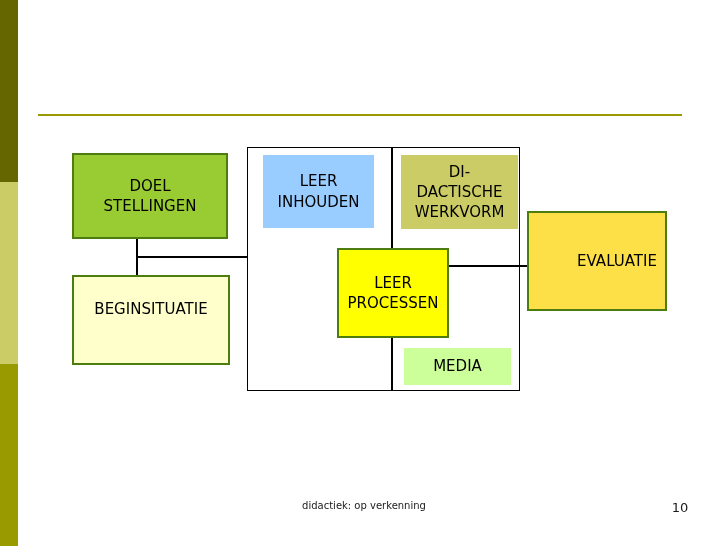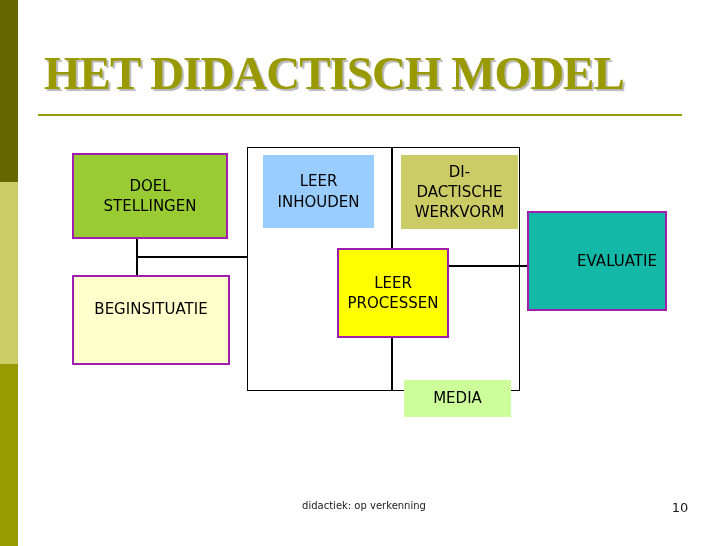--- a/index.html
+++ b/index.html
@@ -53,21 +53,21 @@
     display: flex;
     align-items: center;
     justify-content: center;
     text-align: center;
     font-size: 15px;
     line-height: 1.35;
     color: #000;
     z-index: 2;
   }
   .dbox .lbl { white-space: pre-line; }
-  .bordered { border: 2px solid #a21caf; }
+  .bordered { border: 2px solid #4d7c0f; }
 
   #box-doelstellingen       { left: 72px;  top: 153px; width: 156px; height: 86px; }
   #box-beginsituatie        { left: 72px;  top: 275px; width: 158px; height: 90px; }
   #box-beginsituatie .lbl   { transform: translateY(-11px); }
   #box-leerinhouden         { left: 263px; top: 155px; width: 111px; height: 73px; }
   #box-didactische-werkvorm { left: 401px; top: 155px; width: 117px; height: 74px; }
   #box-leerprocessen        { left: 337px; top: 248px; width: 112px; height: 90px; }
   #box-media                { left: 404px; top: 348px; width: 107px; height: 37px; }
   #box-evaluatie            { left: 527px; top: 211px; width: 140px; height: 100px; }
 
@@ -94,21 +94,20 @@
 </style>
 </head>
 <body>
 
 <div id="slide">
 
   <div class="accent-seg" id="seg-top" style="background-color: rgb(102, 102, 0);"></div>
   <div class="accent-seg" id="seg-mid" style="background-color: rgb(204, 204, 102);"></div>
   <div class="accent-seg" id="seg-bot" style="background-color: rgb(153, 153, 0);"></div>
 
-  <div id="title" style="color: rgb(153, 153, 0);">HET DIDACTISCH MODEL</div>
   <div id="title-rule" style="background-color: rgb(153, 153, 0);"></div>
 
   <div>
 
     <div class="abs frame"></div>
     <div class="abs frame-divider"></div>
 
     <div class="abs connector" id="conn-doel-begin"></div>
     <div class="abs connector" id="conn-begin-frame"></div>
     <div class="abs connector" id="conn-proc-eval"></div>
@@ -131,25 +130,25 @@
       <span class="lbl">DI-
 DACTISCHE
 WERKVORM</span>
     </div>
 
     <div class="abs dbox bordered" id="box-leerprocessen" style="background-color: rgb(255, 255, 0);">
       <span class="lbl">LEER
 PROCESSEN</span>
     </div>
 
-    <div class="abs dbox" id="box-media" style="background-color: rgb(204, 255, 153); margin-top: 32px;">
+    <div class="abs dbox" id="box-media" style="background-color: rgb(204, 255, 153);">
       <span class="lbl">MEDIA</span>
     </div>
 
-    <div class="abs dbox bordered" id="box-evaluatie" style="background-color: #14b8a6; padding-left: 40px;">
+    <div class="abs dbox bordered" id="box-evaluatie" style="background-color: #fde047; padding-left: 40px;">
       <span class="lbl">EVALUATIE</span>
     </div>
 
   </div>
 
   <div id="footer-text">didactiek: op verkenning</div>
   <div id="page-number">10</div>
 
 </div>
 

